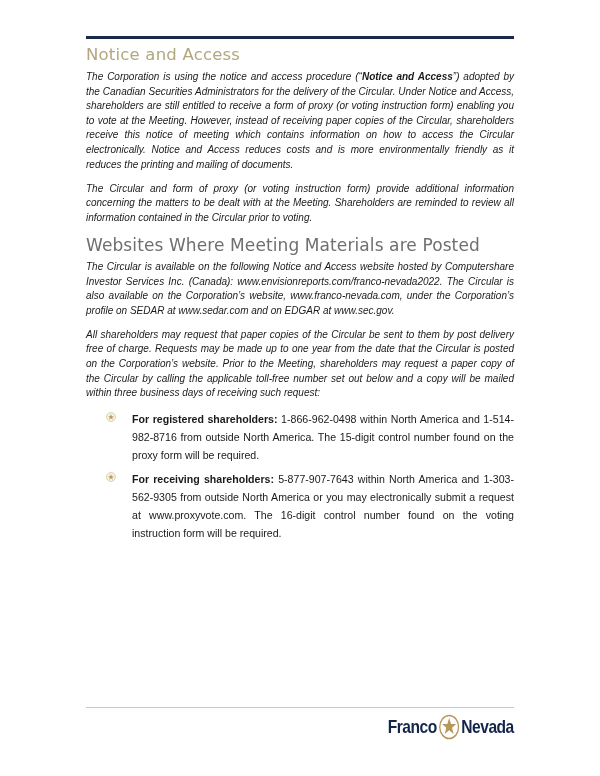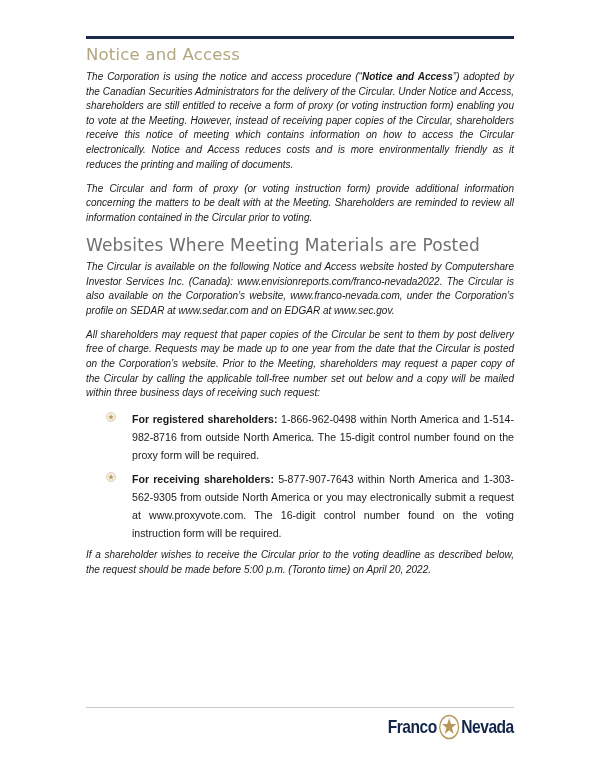--- a/index.html
+++ b/index.html
@@ -53,21 +53,20 @@
     </li>
     <li>
       <svg class="star-bullet" viewBox="0 0 20 20">
         <circle cx="10" cy="10" r="9" fill="#f6f1e4" stroke="#c9b88f" stroke-width="1.2"></circle>
         <polygon points="10,4 11.6,8.3 16,8.3 12.4,11 13.7,15.3 10,12.7 6.3,15.3 7.6,11 4,8.3 8.4,8.3" fill="#b8985a"></polygon>
       </svg>
       <b>For receiving shareholders:</b><span> 5-877-907-7643 within North America and 1-303-562-9305 from outside North America or you may electronically submit a request at www.proxyvote.com. The 16-digit control number found on the voting instruction form will be required.</span>
     </li>
   </ul>
 
-  <p>If a shareholder wishes to receive the Circular prior to the voting deadline as described below, the request should be made before 5:00 p.m. (Toronto time) on April 20, 2022.</p>
 
 </div>
 
 <div class="footer-rule"></div>
 
 <div class="logo">
   <span>Franco</span>
   <svg class="star" viewBox="0 0 26 26">
     <circle cx="13" cy="13" r="11.5" fill="#ffffff" stroke="#b8985a" stroke-width="1.6"></circle>
     <polygon points="13,4 15.3,10 21.6,10 16.5,13.8 18.4,20 13,16.3 7.6,20 9.5,13.8 4.4,10 10.7,10" fill="#b8985a"></polygon>

